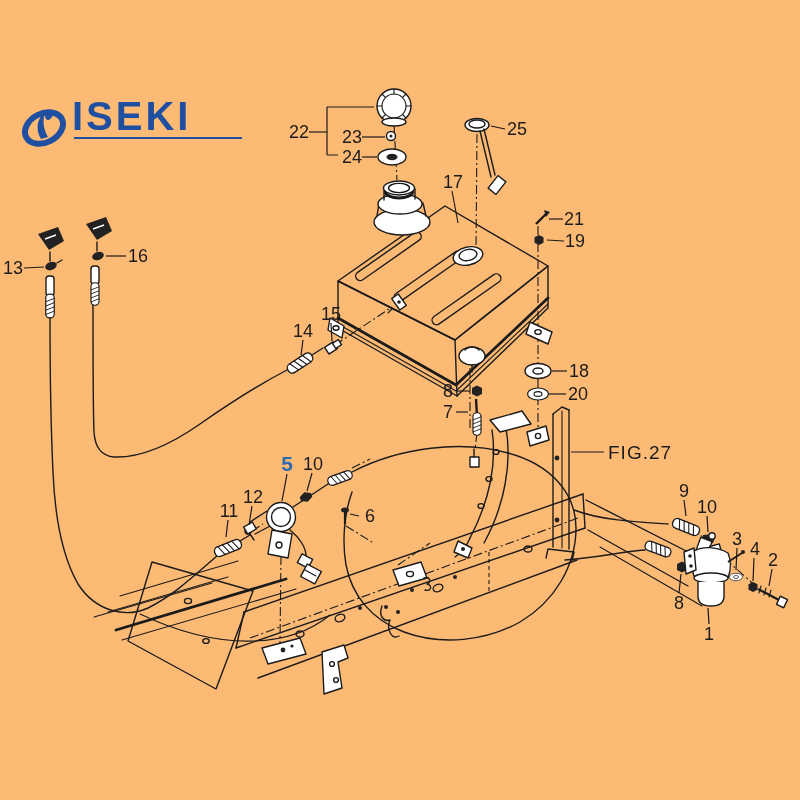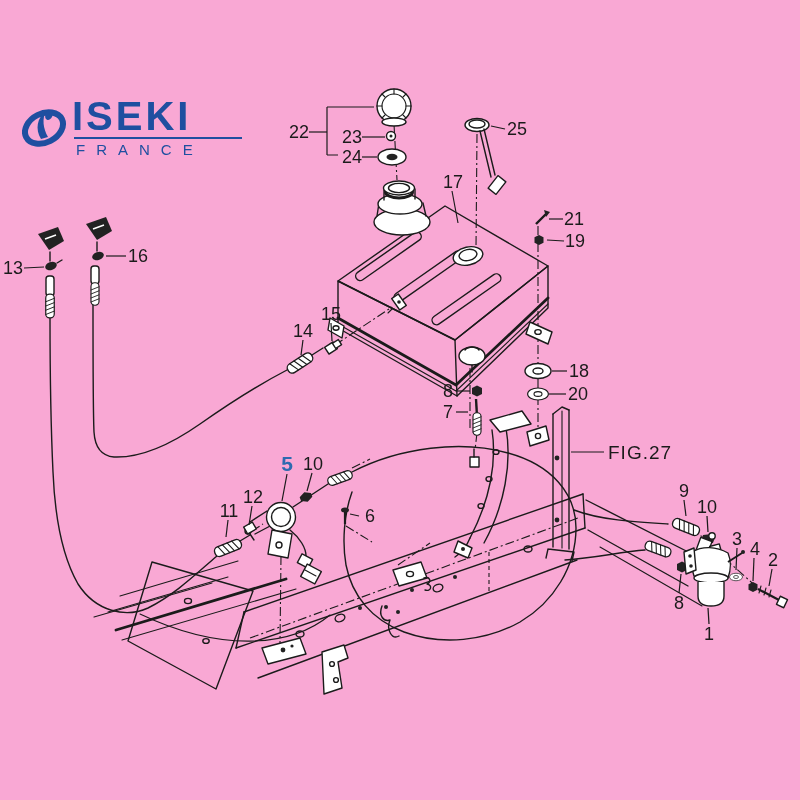--- a/index.html
+++ b/index.html
@@ -1,16 +1,16 @@
 <!DOCTYPE html>
 <html><head>
 <meta charset="utf-8">
 <style>
   html,body{margin:0;padding:0;background:#fff;}
-  #stage{position:relative;width:800px;height:800px;background:#f9a8d4;overflow:hidden;
+  #stage{position:relative;width:800px;height:800px;background:#fdba74;overflow:hidden;
          font-family:"Liberation Sans",sans-serif;}
   
   #logo{position:absolute;left:22px;top:96px;width:240px;display:flex;align-items:flex-start;}
   #logo .mark{flex:0 0 auto;margin-top:6px;}
   #logo .wordblock{margin-left:4px;display:flex;flex-direction:column;}
   #logo .brand{font-size:40px;font-weight:bold;letter-spacing:3px;color:#1f4fa0;line-height:1.0;}
   #logo .rule{height:2px;background:#1f4fa0;margin:1px 0 2px 2px;width:168px;}
   #logo .subtitle{font-size:15px;letter-spacing:11px;color:#1f4fa0;margin-left:4px;}
   
   svg .ln{stroke:#1b1b1b;stroke-width:1.4;fill:none;stroke-linecap:round;stroke-linejoin:round;}
@@ -33,21 +33,20 @@
   
   <div id="logo">
     <svg class="mark" width="46" height="50" viewBox="0 0 46 50">
       <ellipse cx="22" cy="26" rx="20" ry="14.5" fill="none" stroke="#1f4fa0" stroke-width="6" transform="rotate(-27 22 26)"></ellipse>
       <path d="M19,37 C13,27 15,16 24,9 C20,17 21,26 26,35 Z" fill="#1f4fa0"></path>
       <ellipse cx="27" cy="13" rx="3.6" ry="5.2" fill="#1f4fa0" transform="rotate(22 27 13)"></ellipse>
     </svg>
     <div class="wordblock">
       <span class="brand">ISEKI</span>
       <div class="rule"></div>
-      <span class="subtitle">FRANCE</span>
     </div>
   </div>
 
   
   <svg width="800" height="800" viewBox="0 0 800 800">
 
     <defs>
       <g id="spring">
         <rect x="-14" y="-5" width="28" height="10" rx="4.5" class="wfill"></rect>
         <path d="M-9,-5 L-5,5 M-4,-5 L0,5 M1,-5 L5,5 M6,-5 L10,5" class="thin"></path>

